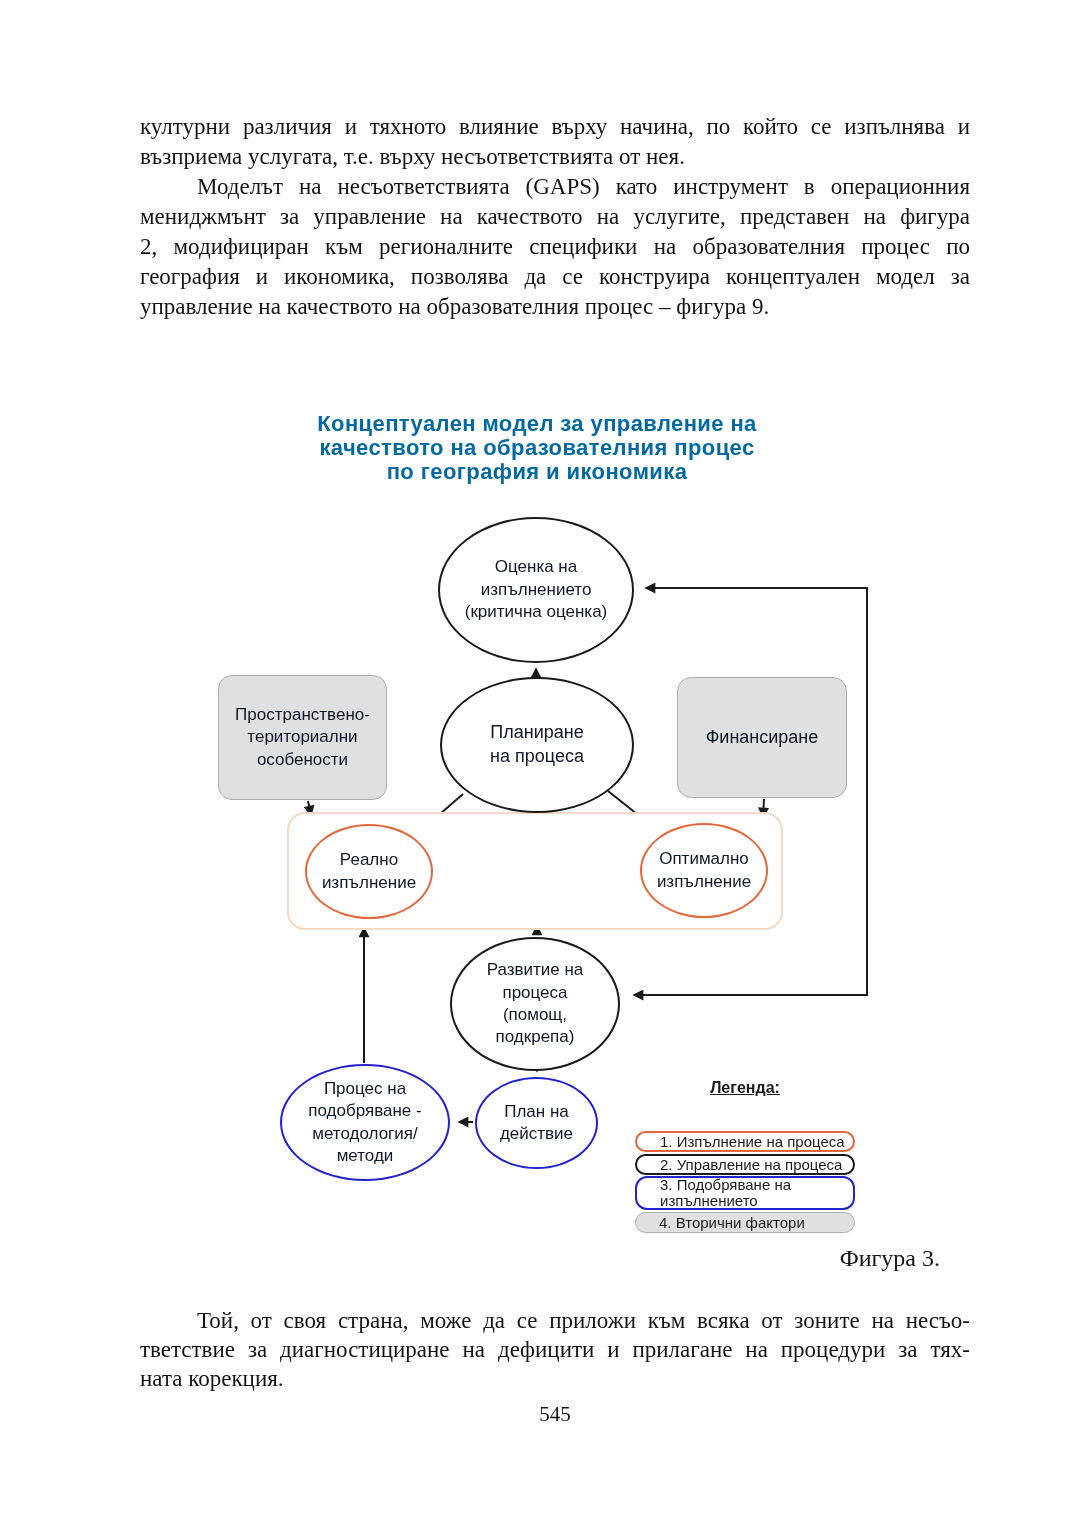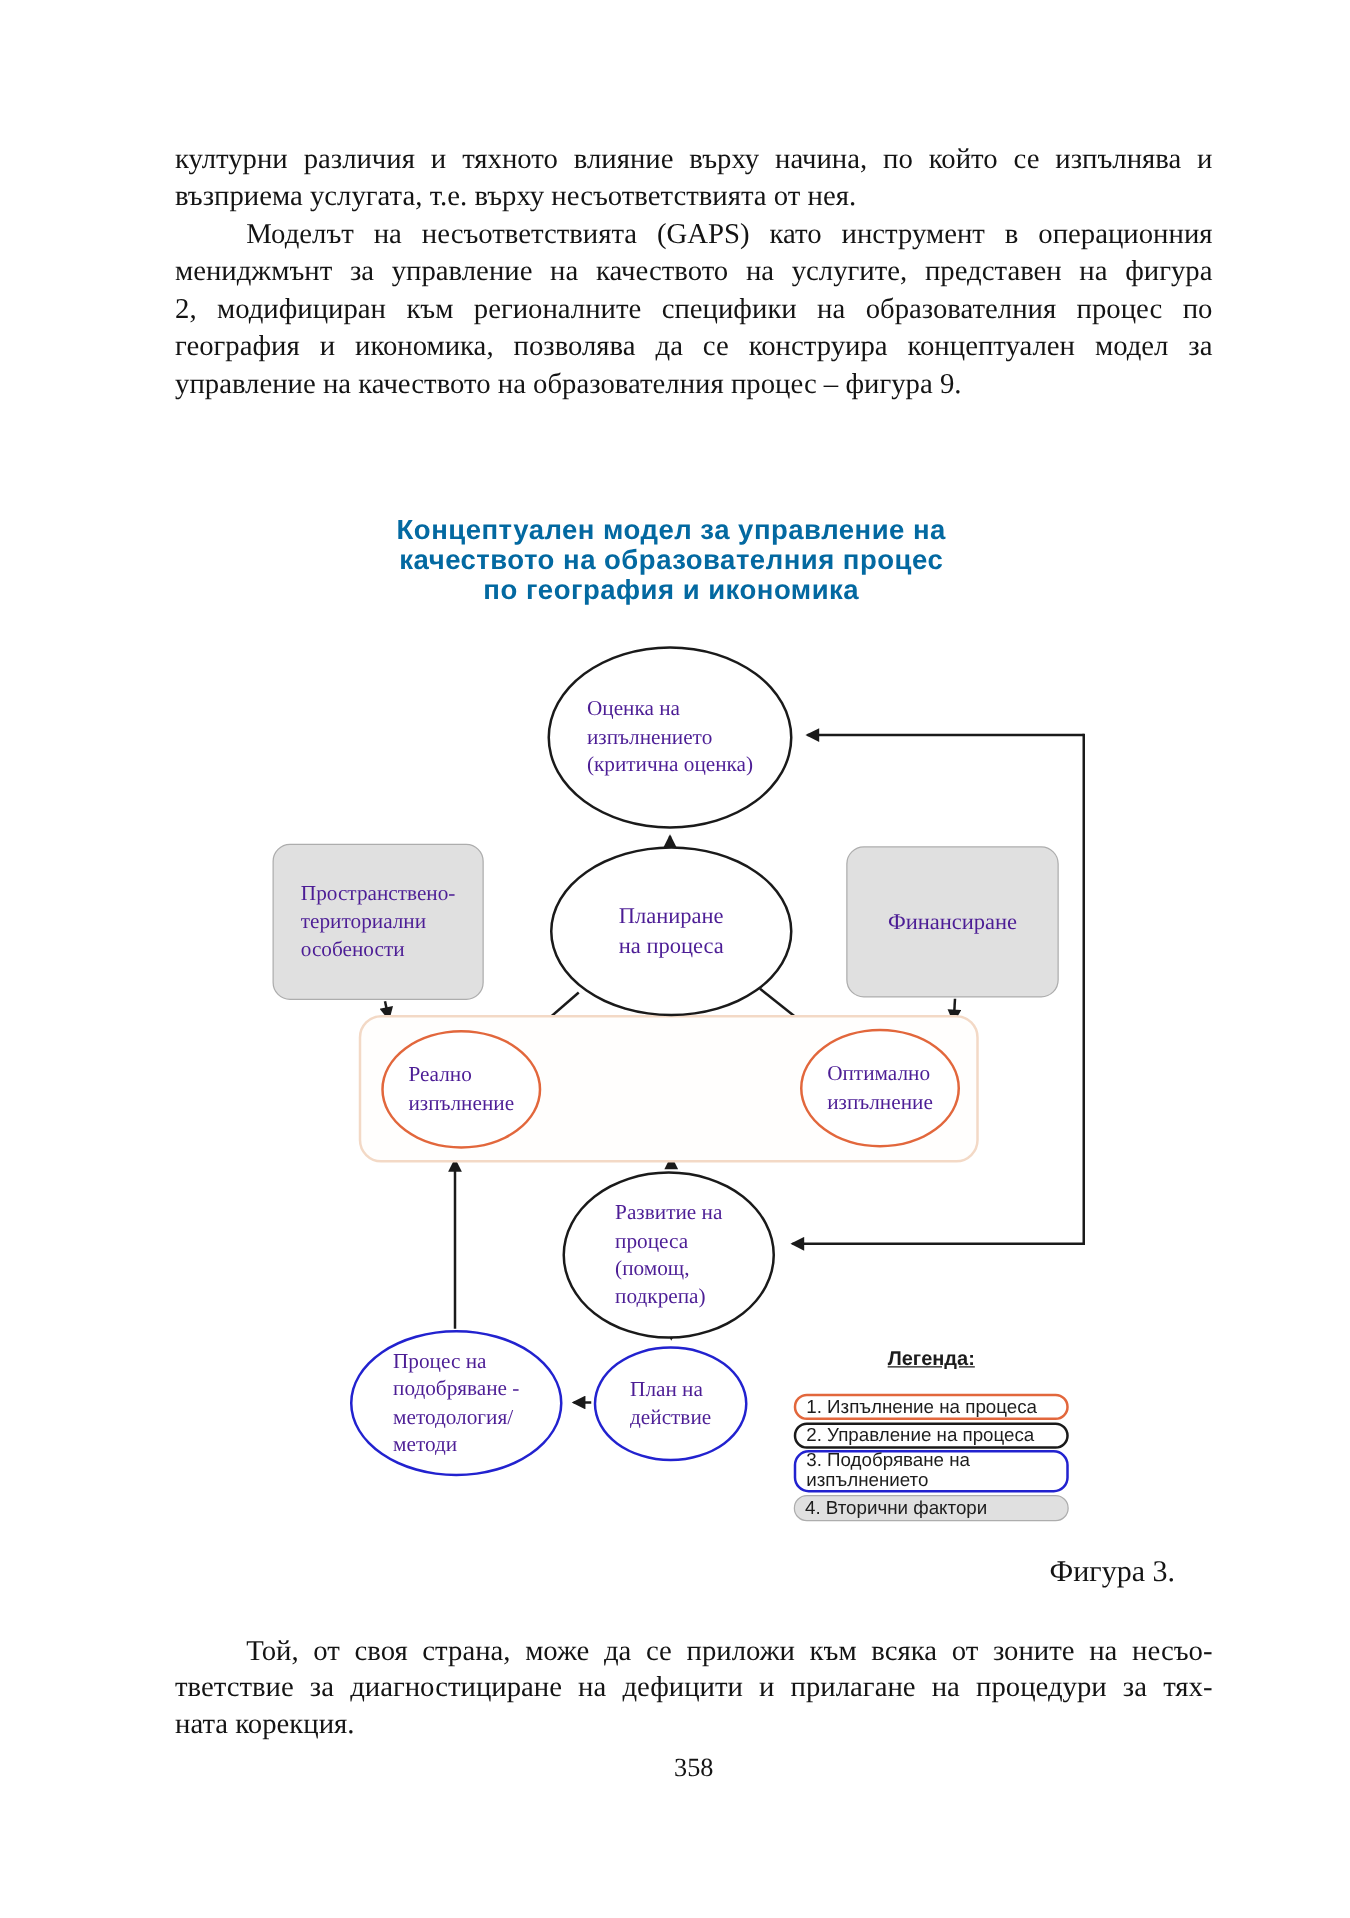--- a/index.html
+++ b/index.html
@@ -34,24 +34,24 @@
   .dtitle{
     position:absolute;left:257px;top:412px;width:560px;
     text-align:center;white-space:pre-line;
     font-family:"Liberation Sans", sans-serif;
     font-size:22px;line-height:24px;font-weight:700;
     letter-spacing:.4px;color:#0369a1;
   }
   .node{
     position:absolute;
     display:flex;align-items:center;justify-content:center;
-    white-space:pre-line;
-    font-family:Liberation Serif, serif;
+    text-align:center;white-space:pre-line;
+    font-family:Liberation Sans, sans-serif;
     font-size:17px;line-height:1.32;
-    color:#4c1d95;background:#ffffff;
+    color:#0f172a;background:#ffffff;
   }
   .ellipse{border:2px solid var(--ink);border-radius:50%}
   .ellipse.orange{border-color:var(--orange)}
   .ellipse.blue{border-color:var(--blue)}
   .grayrect{
     background:var(--gray-fill);
     border:1px solid var(--gray-border);
     border-radius:14px;
   }
   .row-container{
@@ -64,22 +64,22 @@
   .legend-title{
     position:absolute;left:635px;top:1079px;width:220px;
     text-align:center;text-decoration:underline;
     font-family:"Liberation Sans", sans-serif;
     font-size:16px;font-weight:600;color:#1c1c1c;
   }
   .legend-item{
     position:absolute;left:635px;width:220px;
     font-family:"Liberation Sans", sans-serif;
     font-size:15px;color:#1c1c1c;
-    padding-left:8px;display:flex;align-items:center;
-    white-space:pre-line;background:#fff;
+    padding-left:23px;display:flex;align-items:center;
+    white-space:pre-line;background:#fff;margin-top:16px;
   }
   .li-orange{top:1115px;height:21px;border:2px solid var(--orange);border-radius:11px}
   .li-black {top:1138px;height:21px;border:2px solid var(--ink);border-radius:11px}
   .li-blue  {top:1160px;height:34px;border:2px solid var(--blue);border-radius:12px;line-height:16px}
   .li-gray  {top:1196px;height:21px;border:1px solid var(--gray-border);border-radius:11px;background:var(--gray-fill)}
 
   
   .fig-caption{
     position:absolute;left:640px;top:1245px;width:300px;
     text-align:right;font-size:24px;color:#141414;
@@ -166,15 +166,15 @@
   <div class="legend-item li-blue">3. Подобряване на
 изпълнението</div>
   <div class="legend-item li-gray">4. Вторични фактори</div>
 
   <div class="fig-caption">Фигура 3.</div>
   <div class="para indent para3" style="top:1306px">
       <div class="line">Той, от своя страна, може да се приложи към всяка от зоните на несъо-</div>
       <div class="line">тветствие за диагностициране на дефицити и прилагане на процедури за тях-</div>
       <div class="line last">ната корекция.</div>
     </div>
-  <div class="page-number">358</div>
+  <div class="page-number">545</div>
 
 </div>
 
 </body></html>

